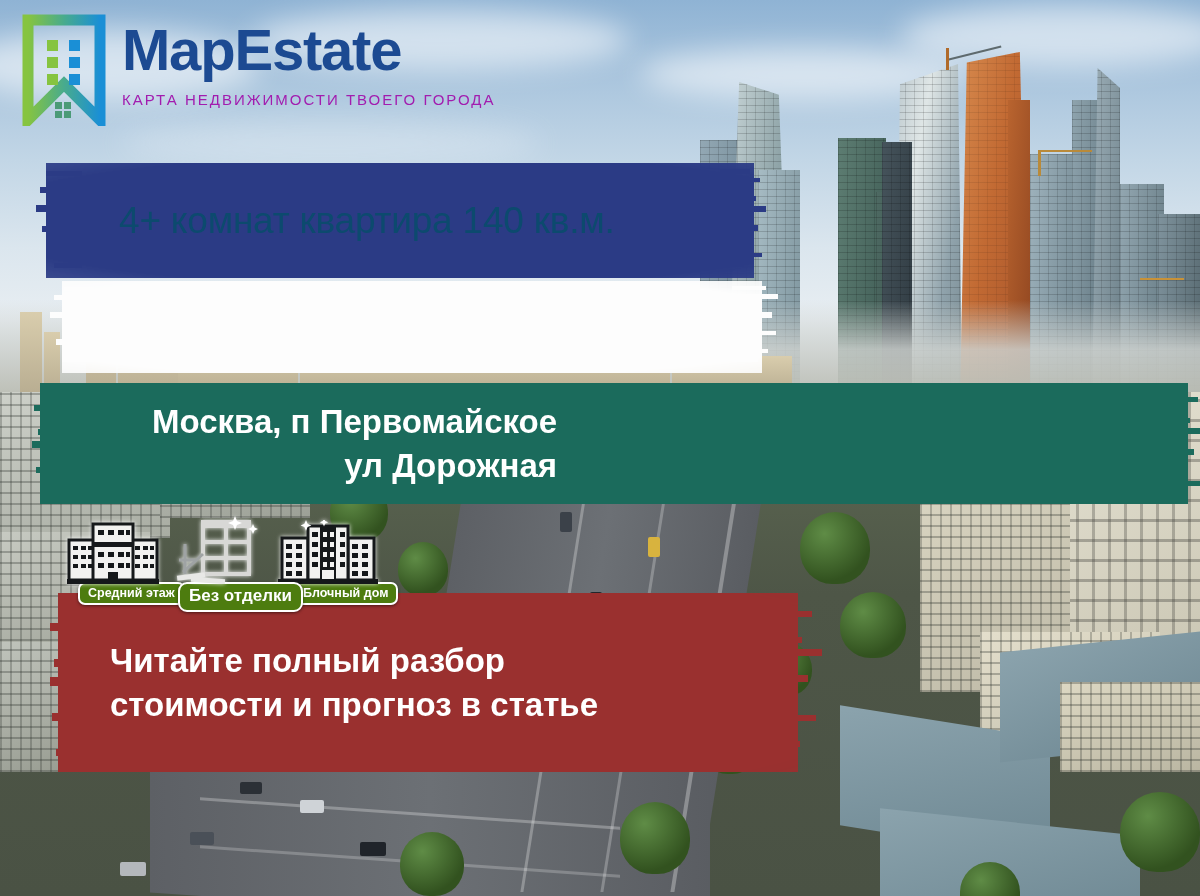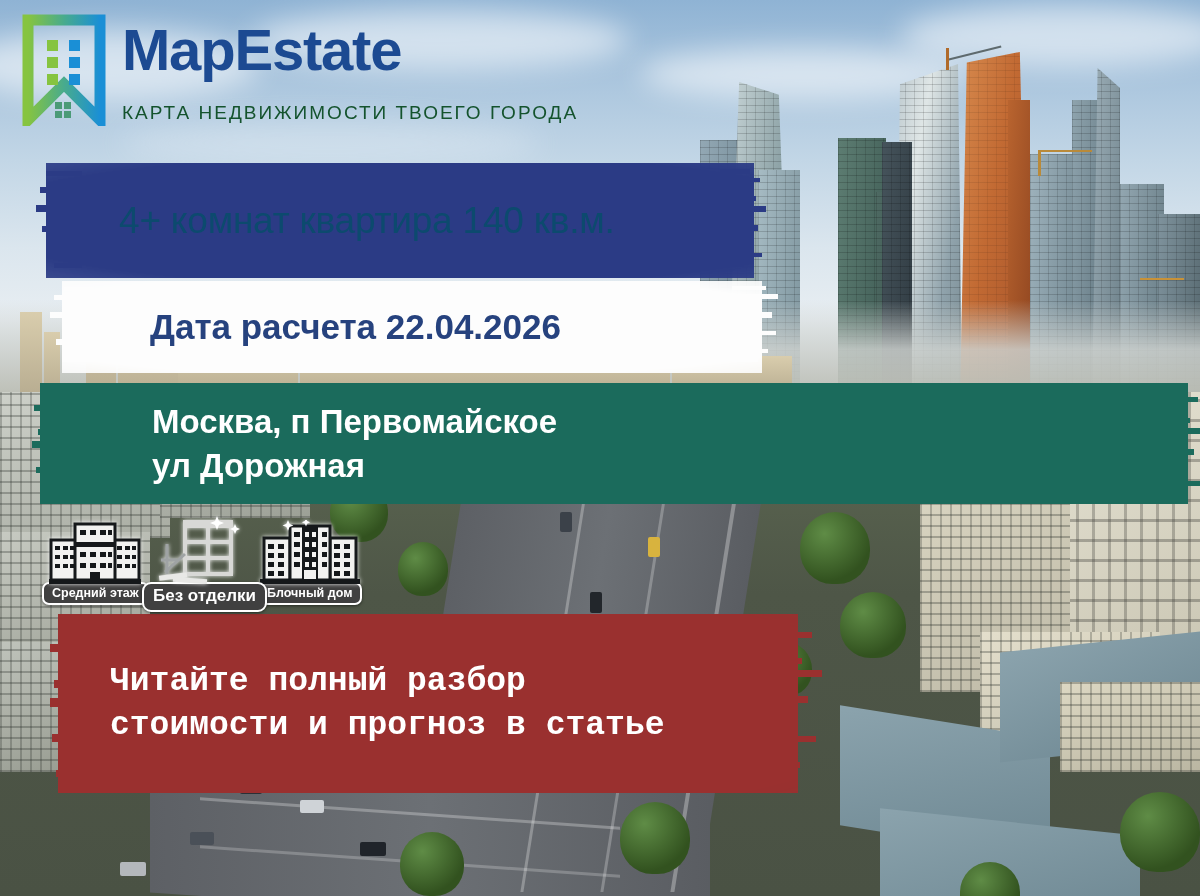--- a/index.html
+++ b/index.html
@@ -95,51 +95,53 @@
     font-size:35px; font-weight:bold; color:#26427e; white-space:nowrap;
     margin-left:88px;
   }
 
   
   #b3 { left:40px; top:383px; width:1148px; height:121px; }
   #b3 .paint { background:#1b6b5c; }
   #b3 .txt {
     color:#fff; font-size:33px; font-weight:bold; line-height:1.32;
     margin-left:112px;
-  }
-
-  
-  #b4 { left:58px; top:614px; width:740px; height:179px;font-family:Liberation Mono, monospace; }
+    text-align:right;
+  }
+
+  
+  #b4 { left:58px; top:593px; width:740px; height:179px; }
   #b4 .paint { background:#9a302f; }
   #b4 .txt {
     color:#fff; font-size:33px; font-weight:bold; line-height:1.33;
     margin-left:52px; max-width:560px;
   }
 
   
   #logo { position:absolute; left:22px; top:14px; display:flex; align-items:flex-start; z-index:20; }
   #logo .mark { width:84px; height:112px; flex:none; }
   #logo .words { margin-left:16px; margin-top:8px; }
   #logo .brandname {
     font-size:58px; font-weight:bold; color:#1c4a92; letter-spacing:-1.2px; line-height:.95;
   }
   #logo .tagline {
-    font-size:19px; color:#14532d; letter-spacing:2.0px; margin-top:25px; font-weight:normal;
+    font-size:15px; color:#a21caf; letter-spacing:2.0px; margin-top:14px; font-weight:normal;
   }
 
   
   #features { position:absolute; left:42px; top:512px; width:345px; height:92px; z-index:18; }
   .feat { position:absolute; display:flex; flex-direction:column; align-items:center; }
   .feat .pic { filter:drop-shadow(0 0 2px rgba(255,255,255,.9)); }
   .feat .lbl {
     margin-top:-2px;
-    background:#404040; color:#ffffff; border:2px solid #ffffff;
+    background:#4d7c0f; color:#ffffff; border:2px solid #ffffff;
     border-radius:7px; padding:2px 8px 3px;
     font-size:12.5px; font-weight:bold; white-space:nowrap;
     box-shadow:0 1px 3px rgba(0,0,0,.5);
+    margin-left:36px;
   }
   #f1 { left:0px;   top:8px; }
   #f2 { left:100px; top:2px; }
   #f2 .lbl { font-size:17px; padding:2px 9px 4px; border-radius:9px; }
   #f3 { left:215px; top:8px; }
 </style>
 </head>
 <body>
 
 <div id="bg">
@@ -387,21 +389,20 @@
         <rect x="0" y="13" width="46" height="5"></rect>
       <rect x="0" y="22" width="24" height="5"></rect>
         <rect x="0" y="31" width="40" height="6"></rect>
       <rect x="0" y="41" width="28" height="5"></rect>
         <rect x="0" y="50" width="44" height="4"></rect>
       <rect x="0" y="58" width="20" height="6"></rect>
         <rect x="0" y="68" width="36" height="4"></rect>
       <rect x="0" y="76" width="26" height="5"></rect>
     </g>
   </svg>
-  <div class="txt">Дата расчета 22.04.2026</div>
 </div>
 
 <div class="brush" id="b3">
   <div class="paint" style="--m:
     radial-gradient(ellipse 101% 96% at 48% 50%, #000 72%, rgba(0,0,0,.93) 83%, rgba(0,0,0,.45) 93%, transparent 99%)">
   </div>
   <svg class="bristle" style="left:-8px;width:34px" viewBox="0 0 34 121" preserveAspectRatio="none">
     <g fill="#1b6b5c">
       <rect x="10" y="10" width="24" height="5"></rect>
         <rect x="2" y="22" width="32" height="6"></rect>

